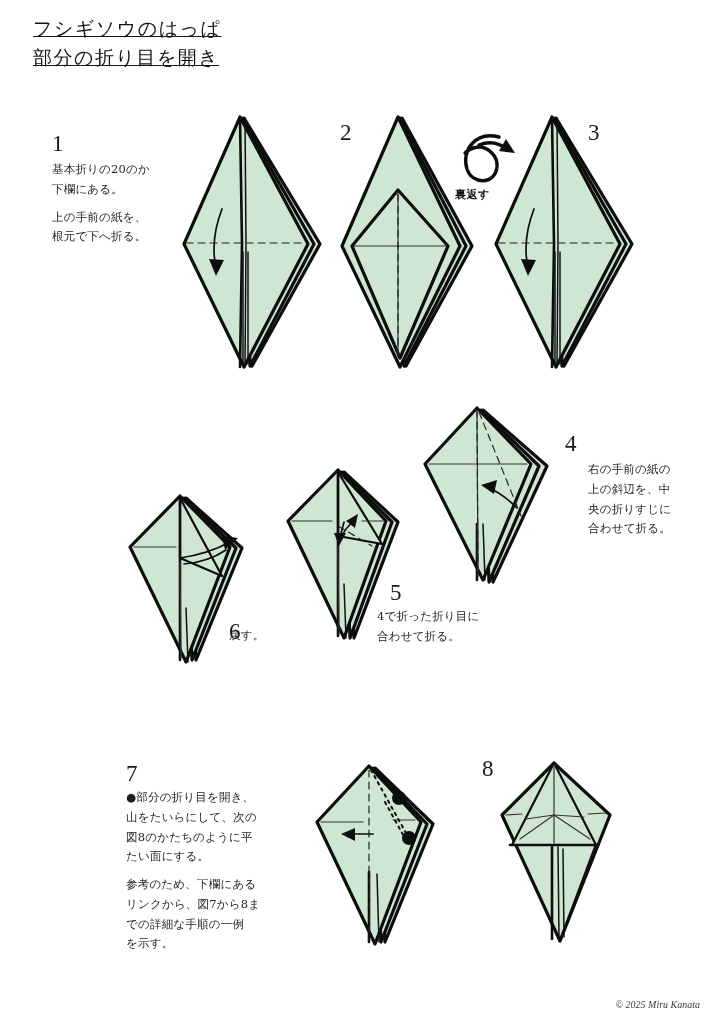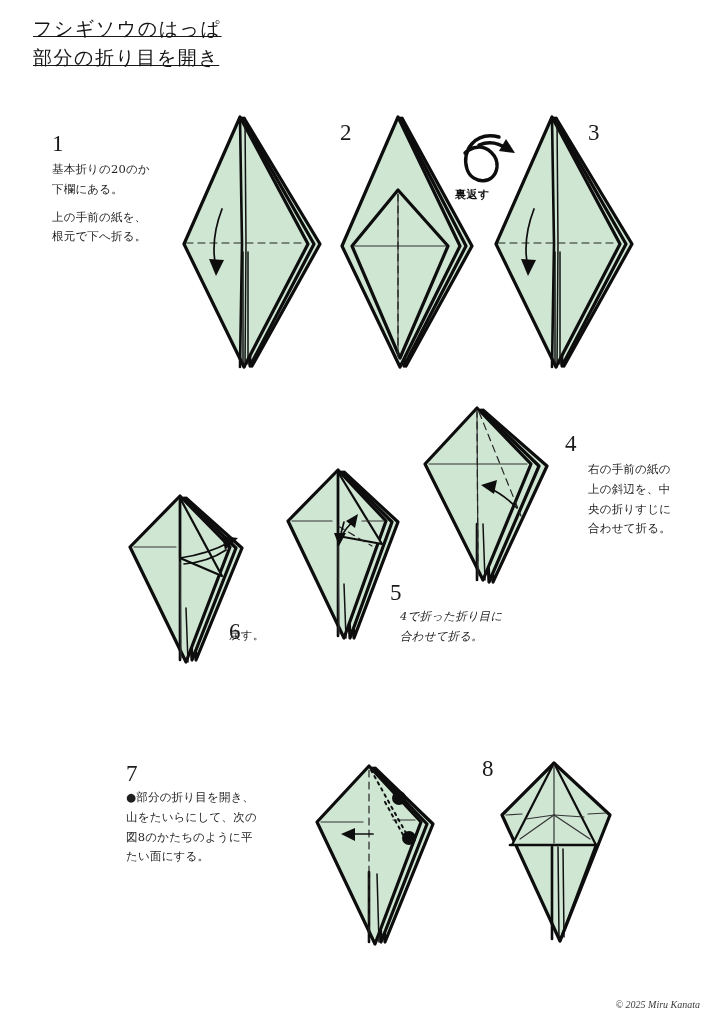--- a/index.html
+++ b/index.html
@@ -207,21 +207,21 @@
       <path class="crease" d="M72 6 L73 172"></path>
 
       <path class="crease" d="M74 8 L116 112"></path>
 
       <path class="arrow-line" d="M112 104 Q98 90 84 84"></path>
       <path class="arrow-head" d="M76 81 L92 76 L89 90 Z"></path>
     </svg>
   </div>
 
   <div class="step-num" style="left:390px; top:581px;">5</div>
-  <div class="caption" style="left:400px; top:607px; width:160px;font-style:italic;">
+  <div class="caption" style="left:377px; top:607px; width:160px;">
     <p style="white-space:pre-line;">4で折った折り目に
 合わせて折る。</p>
   </div>
 
   <div class="fig" style="left:272px; top:466px;">
     <svg width="145" height="200" viewBox="0 0 145 200">
       <path class="paper" d="M72 6 L126 56 L82 172 Z"></path>
       <path class="paper" d="M70 6 L120 56 L78 172 Z"></path>
       <path class="paper" d="M66 4 L114 55 L72 172 L16 55 Z"></path>
 
@@ -263,20 +263,24 @@
       <path class="arrow-line" d="M66 72 Q90 70 108 58"></path>
     </svg>
   </div>
 
   <div class="step-num" style="left:126px; top:762px;">7</div>
   <div class="caption" style="left:126px; top:788px; width:180px;">
     <p style="white-space:pre-line;">●部分の折り目を開き、
 山をたいらにして、次の
 図8のかたちのように平
 たい面にする。</p>
+    <p style="white-space:pre-line;">参考のため、下欄にある
+リンクから、図7から8ま
+での詳細な手順の一例
+を示す。</p>
   </div>
 
   <div class="fig" style="left:303px; top:762px;">
     <svg width="150" height="210" viewBox="0 0 150 210">
       <path class="paper" d="M72 6 L130 62 L82 180 Z"></path>
       <path class="paper" d="M70 6 L124 62 L78 180 Z"></path>
       <path class="paper" d="M66 4 L118 60 L72 182 L14 60 Z"></path>
       <path class="edge" d="M66 110 L66 180"></path>
       <path class="edge-thin" d="M74 112 L76 180"></path>
       <path class="crease-solid" d="M18 60 L60 60"></path>

